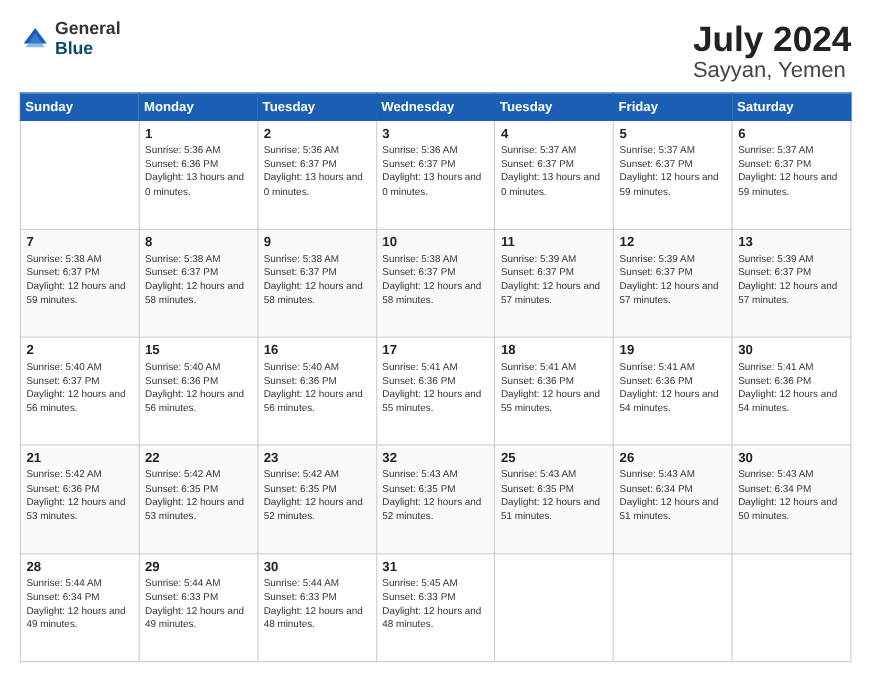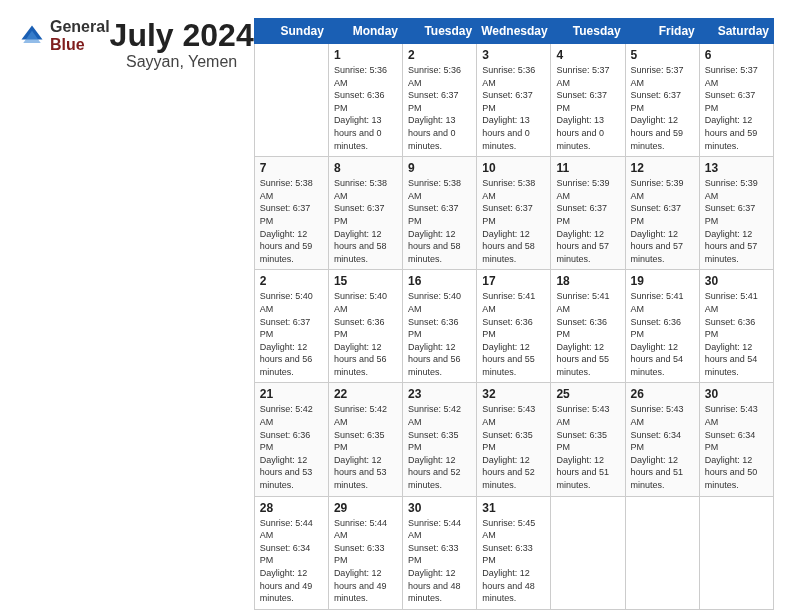--- a/index.html
+++ b/index.html
@@ -8,55 +8,55 @@
       background: #fff;
       width: 792px;
       height: 612px;
       overflow: hidden;
     }
     .page {
       width: 792px;
       height: 612px;
       padding: 18px 18px 10px 18px;
       display: flex;
-      flex-direction: row;
+      flex-direction: column;
     }
     .header {
       display: flex;
       justify-content: space-between;
       align-items: flex-start;
       margin-bottom: 8px;
     }
     .logo {
       display: flex;
       align-items: center;
       gap: 4px;
     }
     .logo-text {
       font-size: 16px;
       font-weight: bold;
       line-height: 1.1;
     }
     .logo-general { color: #333; }
-    .logo-blue { color: #7f1d1d; }
+    .logo-blue { color: #0c4a6e; }
     .logo-icon {
       width: 28px;
       height: 28px;
     }
     .title-block {
-      text-align: center;
+      text-align: left;
     }
     .month-year {
       font-size: 32px;
       font-weight: bold;
       color: #222;
       line-height: 1.1;
     }
     .location {
-      font-size: 16px;
+      font-size: 20px;
       color: #444;
     }
     .calendar {
       flex: 1;
       border: 1px solid #ccc;
       border-collapse: collapse;
       width: 100%;
       table-layout: fixed;
     }
     .calendar th {
@@ -86,21 +86,21 @@
     .cell-info {
       font-size: 9px;
       color: #333;
       line-height: 1.4;
     }
     .empty-cell {
       background: #f9f9f9;
     }
     tr:nth-child(even) td { background: #fafafa; }
     tr:nth-child(odd) td { background: #fff; }
-    .calendar thead tr th { background: #1a5fb4; text-align: right; }
+    .calendar thead tr th { background: #1a5fb4; }
   </style>
 </head>
 <body>
 
 <div class="page">
   <div class="header">
     <div class="logo">
       <svg class="logo-icon" viewBox="0 0 32 32">
         <polygon points="16,4 28,20 4,20" fill="#1a5fb4"></polygon>
         <polygon points="16,10 26,24 6,24" fill="#4a90d9" opacity="0.6"></polygon>

